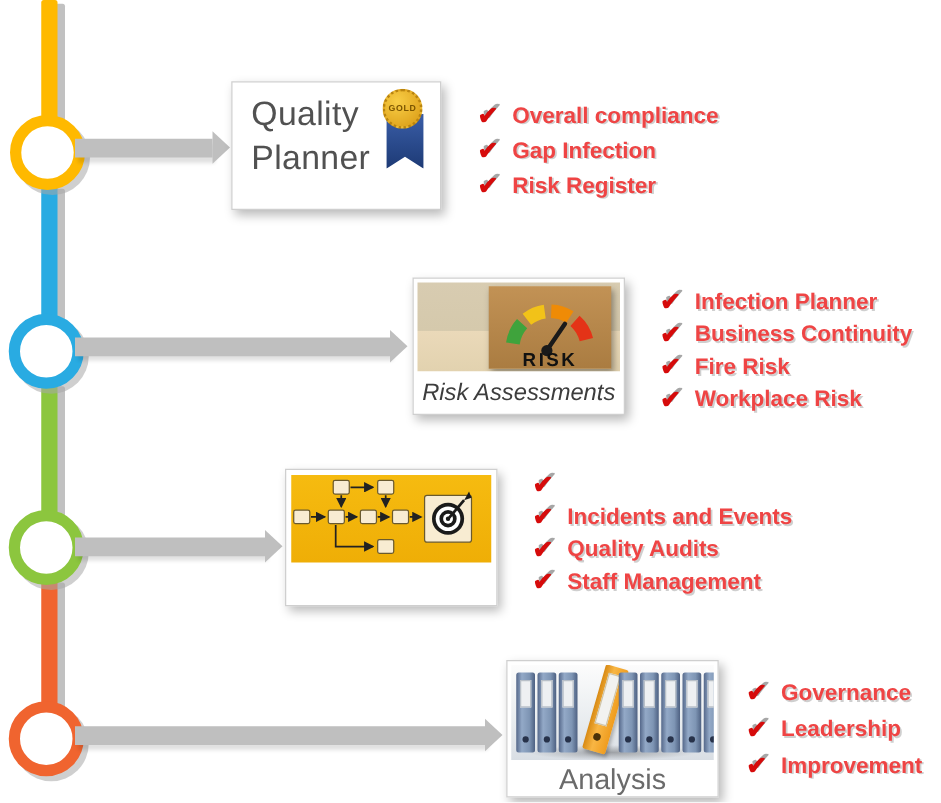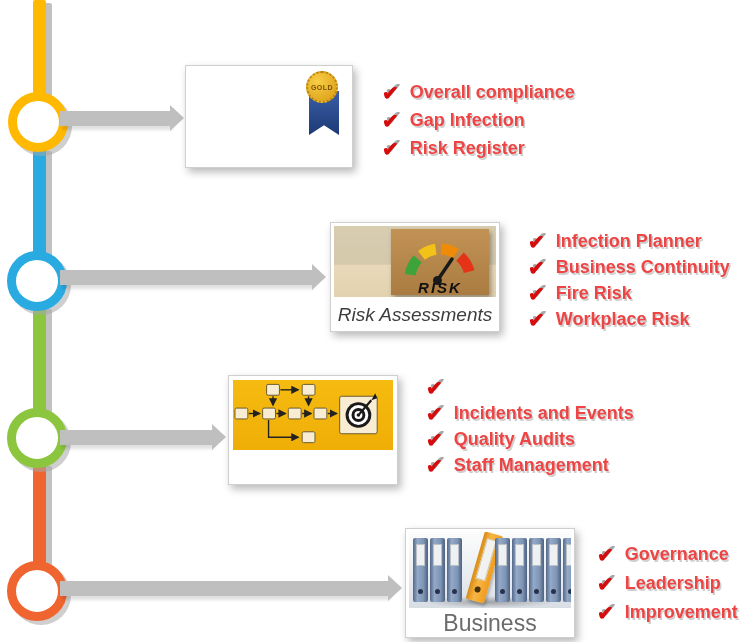--- a/index.html
+++ b/index.html
@@ -42,21 +42,21 @@
   .badge-ribbon{position:absolute;top:20px;left:4px;width:30px;height:44px;
     background:linear-gradient(180deg,#3a5ea8 0%,#1d3a75 100%);
     clip-path:polygon(0 0,100% 0,100% 100%,50% 78%,0 100%);}
   .badge-coin{position:absolute;top:0;left:1px;width:32px;height:32px;border-radius:50%;
     background:radial-gradient(circle at 35% 30%,#f8cd45,#d99a14);
     border:2px dotted #b98410;display:flex;align-items:center;justify-content:center;
     font-size:7px;font-weight:bold;color:#7a5400;letter-spacing:.5px;box-sizing:border-box;}
   
   .card-risk{left:330px;top:222px;width:170px;height:110px;padding:3px;}
   .risk-photo{position:relative;height:71px;overflow:hidden;
-    background:linear-gradient(180deg,#d8ccb1 0%,#d5c9ac 54%,#ead9b9 55%,#e2d2af 100%);font-style:italic;}
+    background:linear-gradient(180deg,#d8ccb1 0%,#d5c9ac 54%,#ead9b9 55%,#e2d2af 100%);}
   .risk-block{position:absolute;right:7px;top:3px;width:98px;height:66px;
     background:linear-gradient(180deg,#c29255 0%,#aa7c41 100%);
     box-shadow:2px 3px 5px rgba(0,0,0,.35);}
   .risk-caption{height:30px;margin-top:3px;display:flex;align-items:center;
     justify-content:center;font-size:19px;color:#3d3d3d;background:#fff;font-style:italic;}
   
   .card-proc{left:228px;top:375px;width:170px;height:110px;padding:4px;}
   .proc-photo{position:relative;height:70px;overflow:hidden;
     background:linear-gradient(180deg,#f6bb10 0%,#efae06 100%);}
   .proc-caption{height:28px;margin-top:4px;display:flex;align-items:center;
@@ -109,20 +109,24 @@
   <div class="node node2"></div>
   <div class="node node3"></div>
   <div class="node node4"></div>
 
   <div class="arrow arrow1"></div>
   <div class="arrow arrow2"></div>
   <div class="arrow arrow3"></div>
   <div class="arrow arrow4"></div>
 
   <div class="card card-qp">
+    <div class="qp-title">
+      <div>Quality</div>
+      <div>Planner</div>
+    </div>
     <div class="badge">
       <div class="badge-ribbon"></div>
       <div class="badge-coin">GOLD</div>
     </div>
   </div>
 
   <div class="card card-risk">
     <div class="risk-photo">
       <div class="risk-block">
         <svg width="98" height="66" viewBox="0 0 96 66">
@@ -213,21 +217,21 @@
         </div>
       <div class="binder" style="left:137px">
           <div class="lbl"></div>
           <div class="hole"></div>
         </div>
       <div class="binder" style="left:154px">
           <div class="lbl"></div>
           <div class="hole"></div>
         </div>
     </div>
-    <div class="pol-caption">Business</div>
+    <div class="pol-caption">Analysis</div>
   </div>
 
   <div class="checklist cl-1">
     <div class="check-row">
       <span class="check">✔</span>
       <span class="check-text">Overall compliance</span>
     </div>
     <div class="check-row">
       <span class="check">✔</span>
       <span class="check-text">Gap Infection</span>

